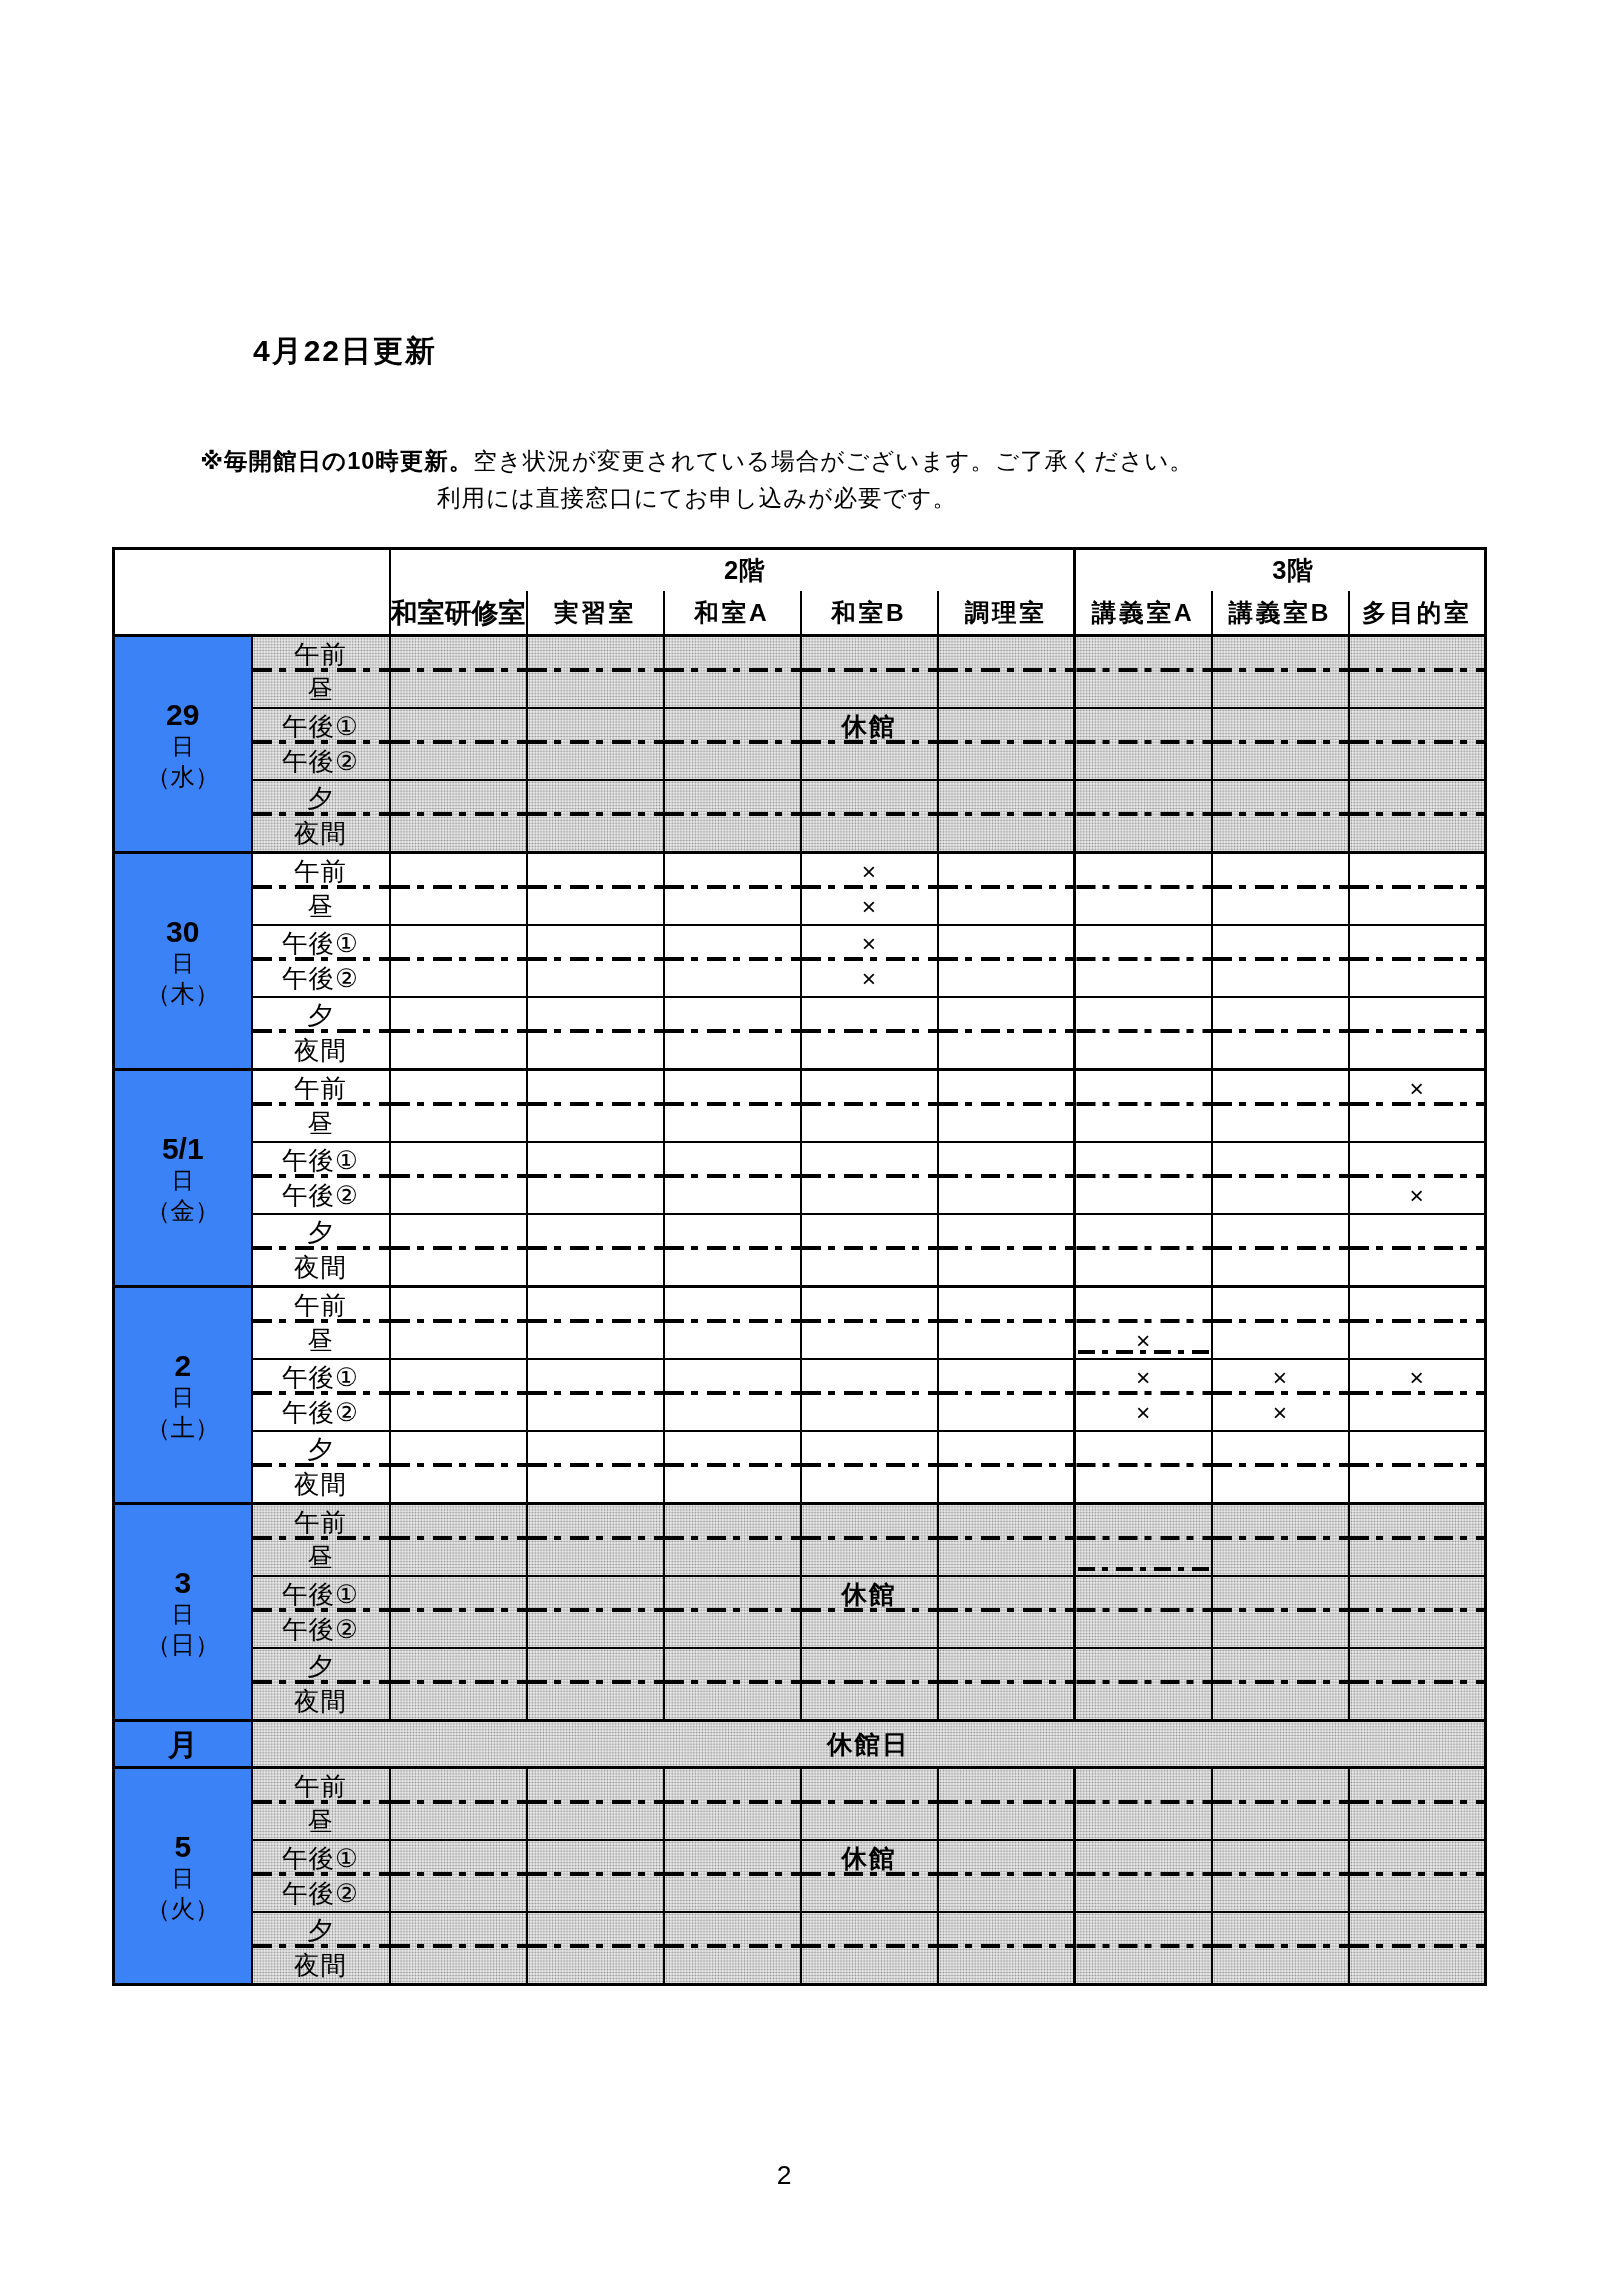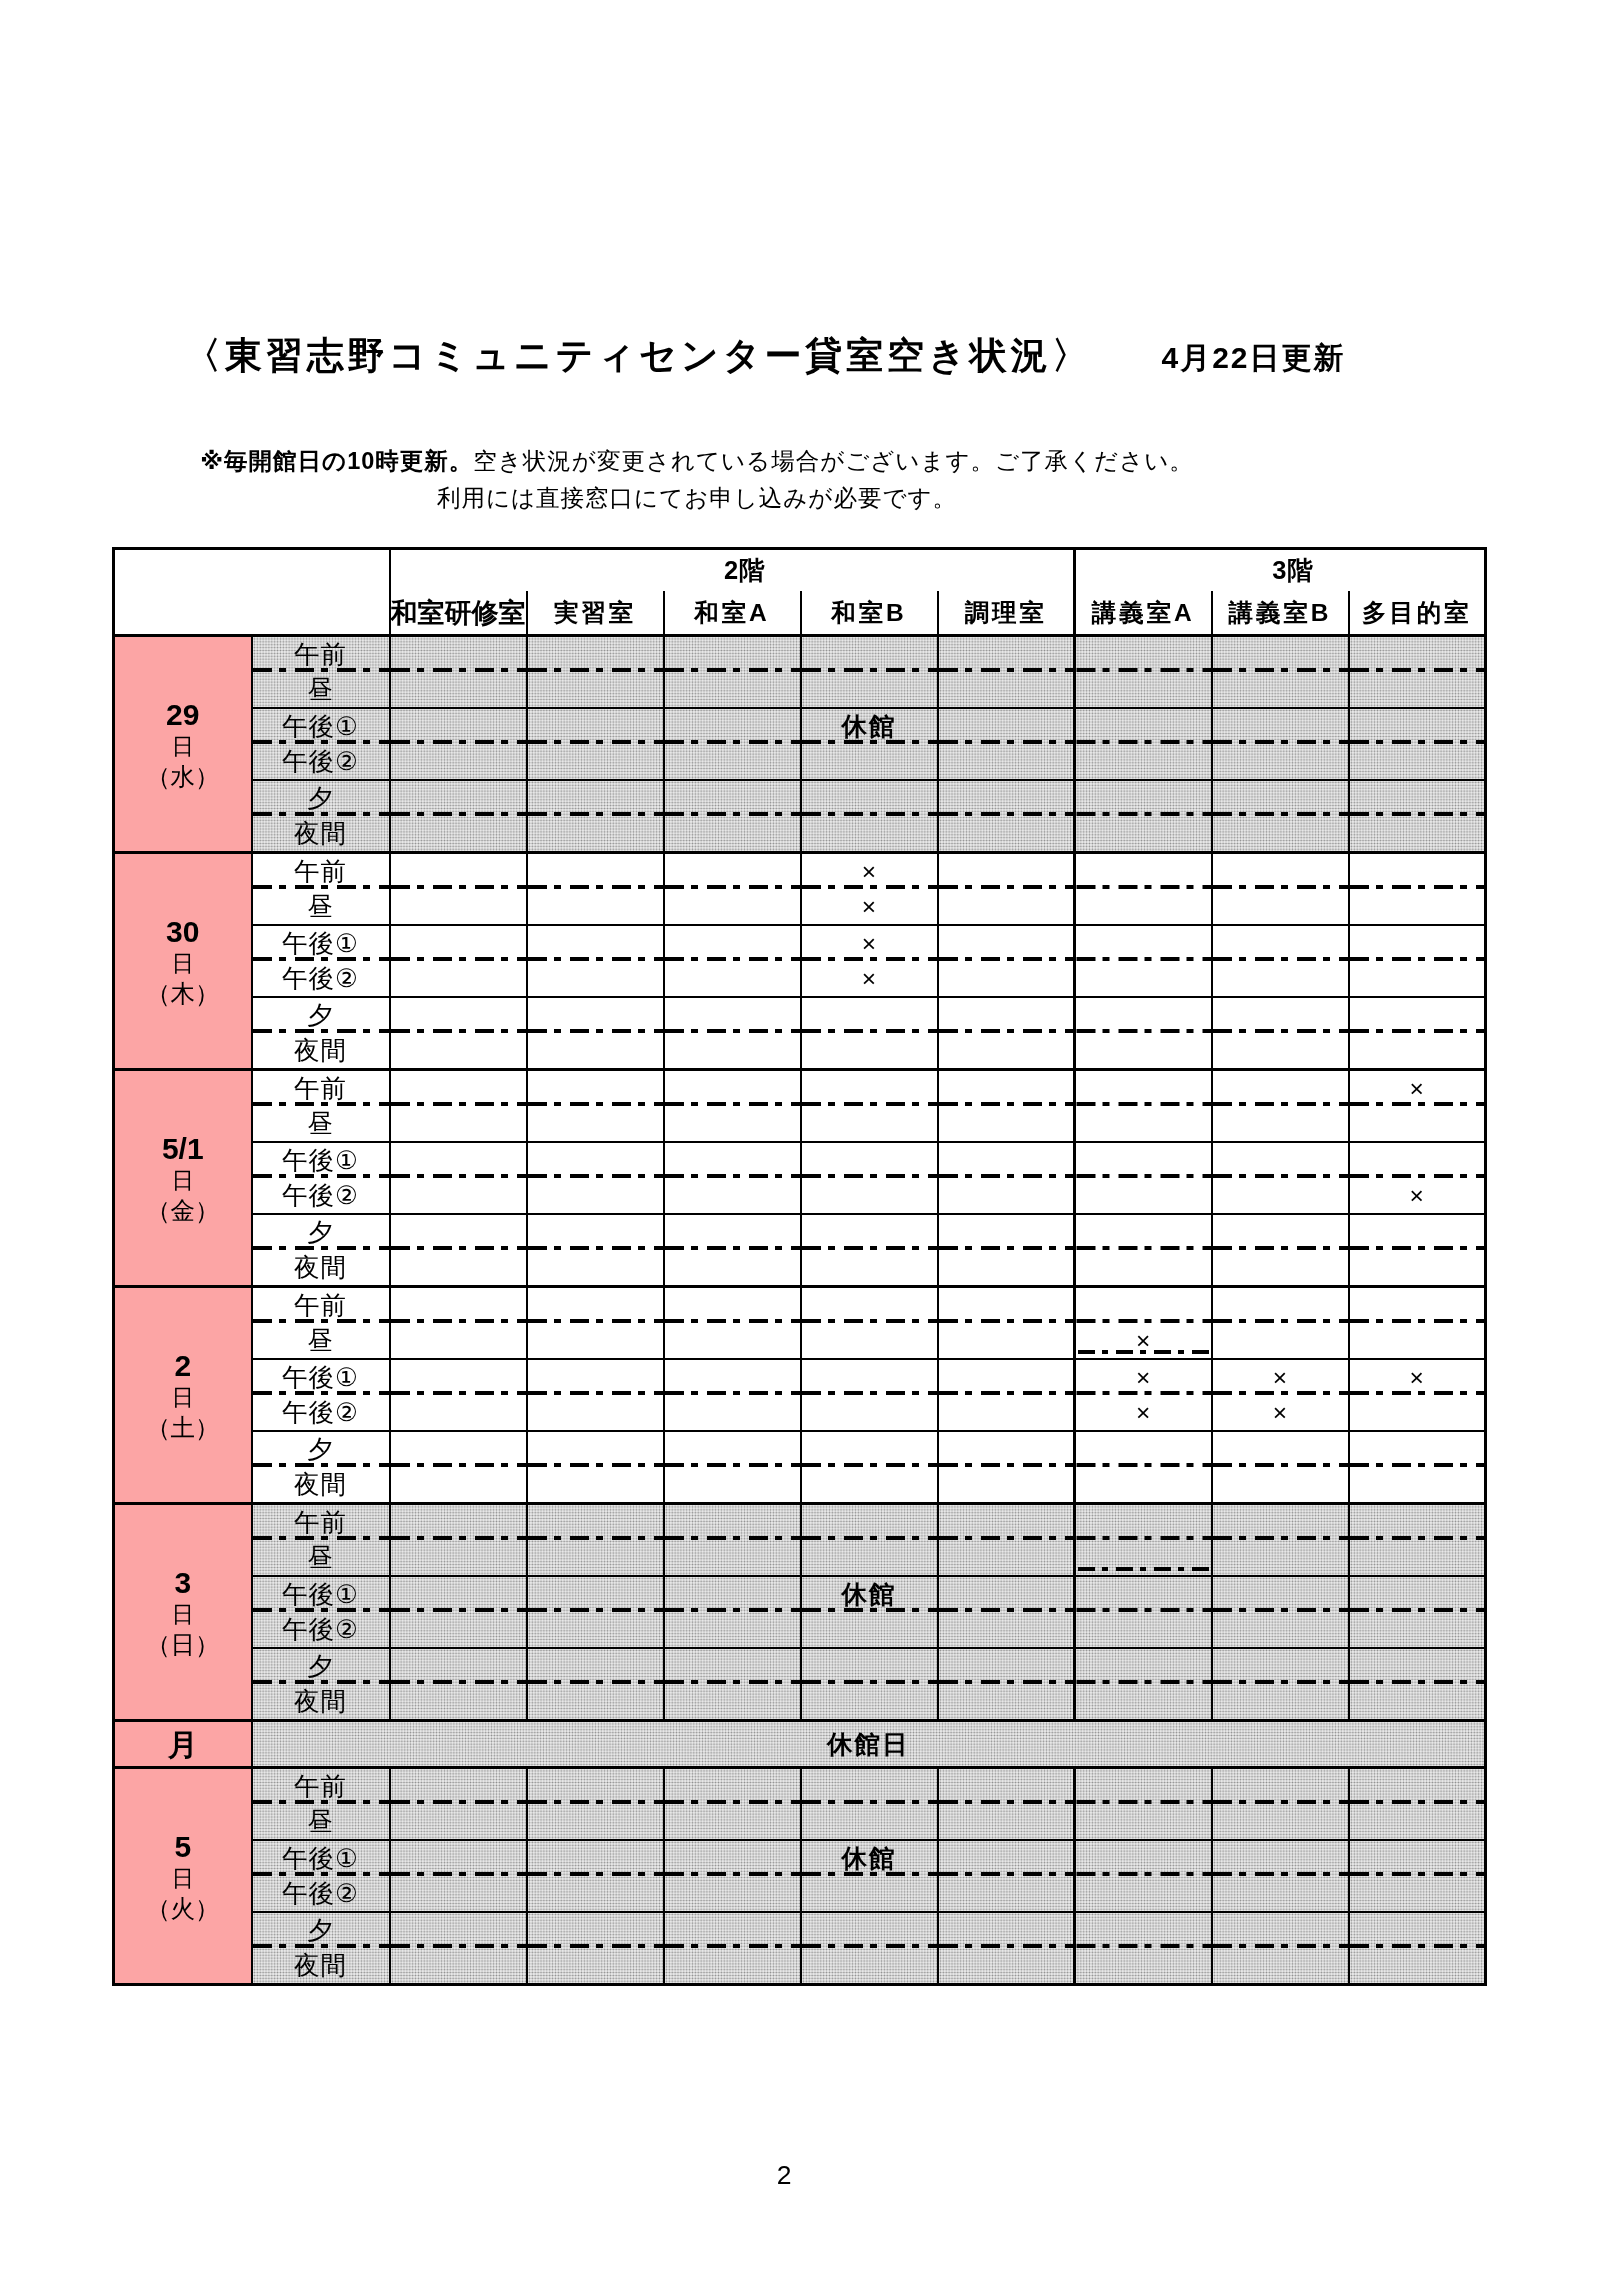--- a/index.html
+++ b/index.html
@@ -41,21 +41,21 @@
   th.corner { background:#fff; }
   th.floor { font-size:25.5px; font-weight:bold; letter-spacing:1px;padding-left:26px; }
   th.room  { font-size:24.5px; font-weight:bold; letter-spacing:2.9px; }
   th.room.small { font-size:27px; letter-spacing:0; }
 
   .time-cell  { font-size:25.5px; letter-spacing:1px; }
   .avail-cell { font-size:24.5px; }
   .avail-cell .mark { display:inline-block; }
   td.kyukan .mark { font-weight:bold; font-size:25.5px; letter-spacing:2px; }
 
-  .date-cell { background:#fca5a5; }
+  .date-cell { background:#3b82f6; }
   .date-cell .dnum  { font-size:30px; font-weight:bold; line-height:37px; }
   .date-cell .dsub  { font-size:22.5px; line-height:28px; }
   .date-cell .dweek { font-size:24.5px; line-height:32px; }
   .closed-day { font-size:25.5px; font-weight:bold; letter-spacing:2px; }
 
   
   .shaded {
     background-color:#e7e7e7;
     background-image: radial-gradient(#8f8f8f 0.9px, rgba(0,0,0,0) 1px);
     background-size:2.9px 2.9px;
@@ -87,21 +87,20 @@
   }
 
   .page-number { position:absolute; top:2160px; left:0; width:1568px; text-align:center; font-size:26.5px; }
 </style>
 </head>
 <body>
 
 <div class="page">
 
   <div class="title-row">
-    <h1 class="doc-title">〈東習志野コミュニティセンター貸室空き状況〉</h1>
     <div class="updated">4月22日更新</div>
   </div>
 
   <div class="notes">
     <div><span class="bold">※毎開館日の10時更新。</span><span>空き状況が変更されている場合がございます。ご了承ください。</span></div>
     <div>利用には直接窓口にてお申し込みが必要です。</div>
   </div>
 
   <table class="avail" id="availability-table">
       <colgroup>

